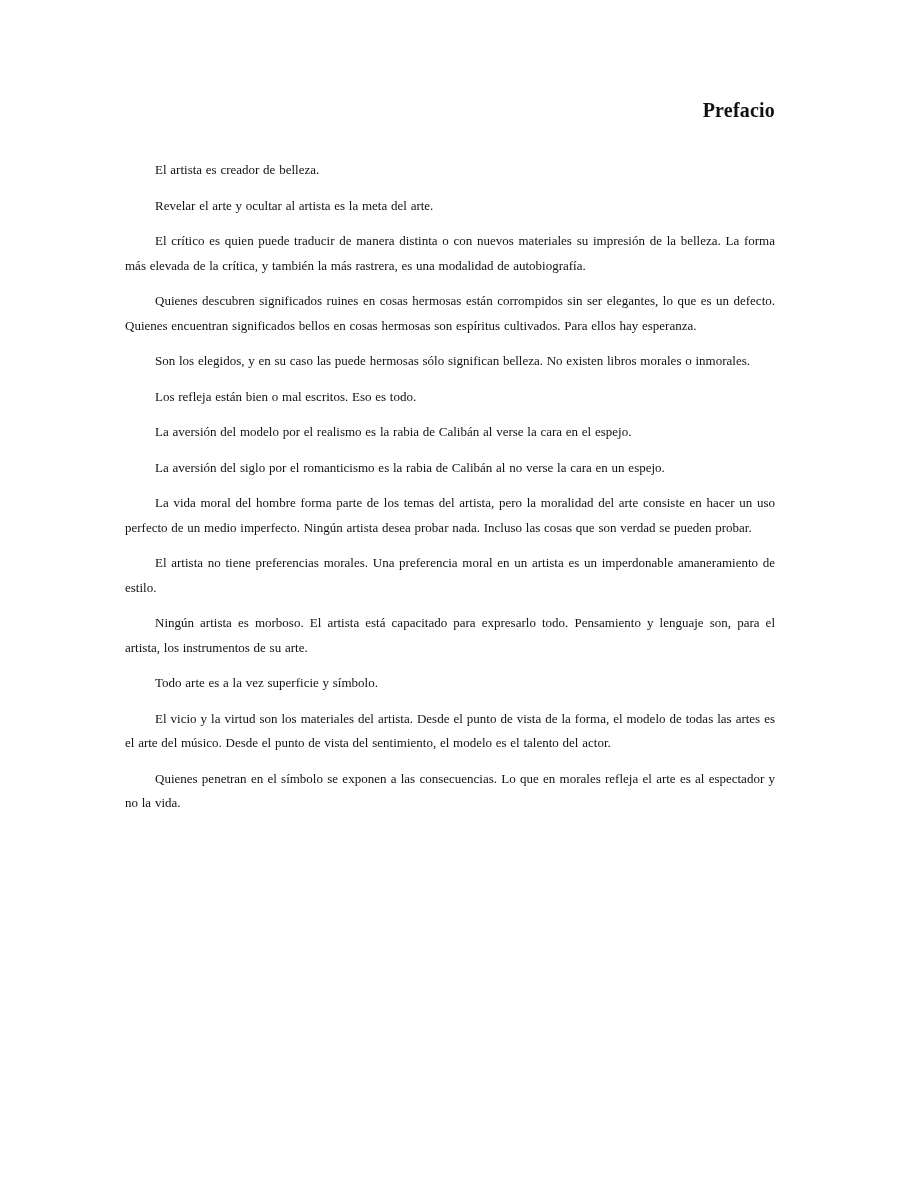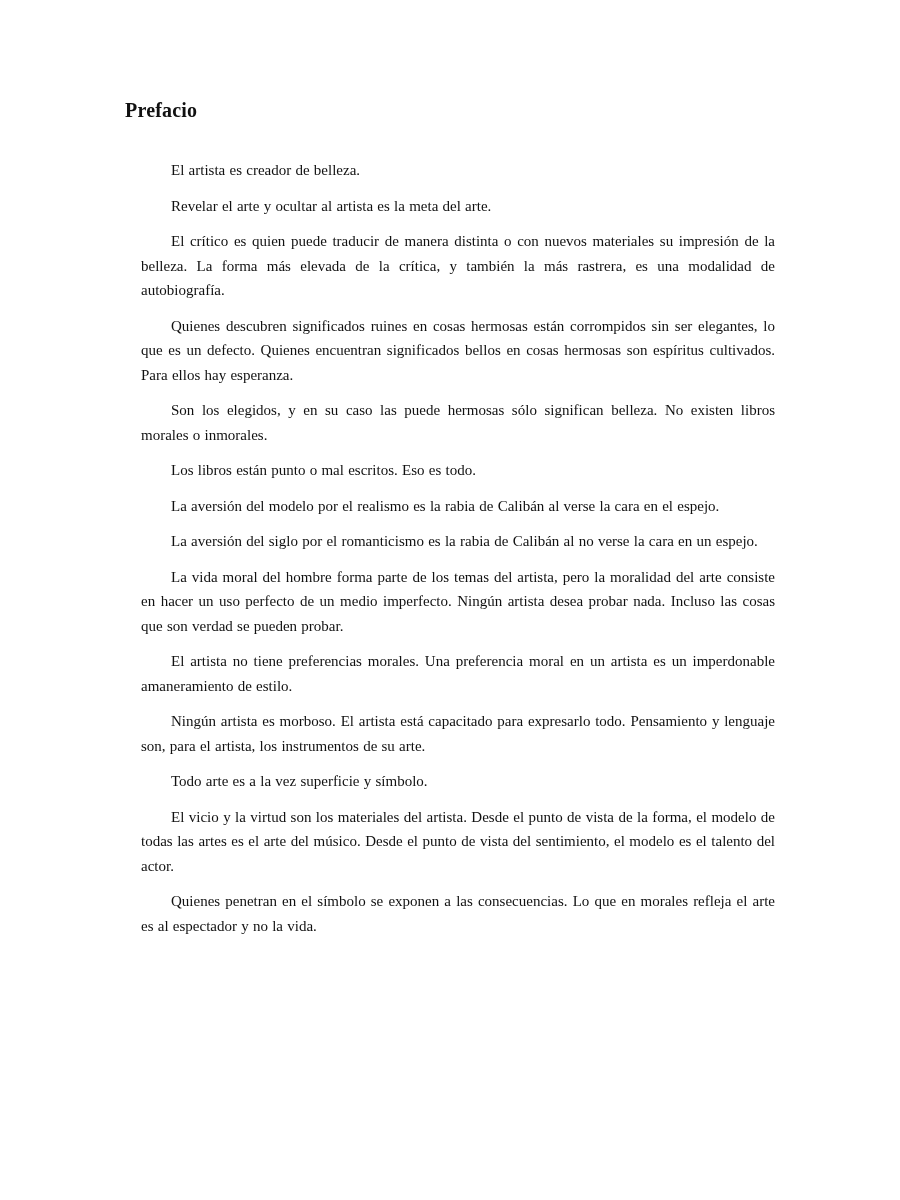--- a/index.html
+++ b/index.html
@@ -15,46 +15,46 @@
     color: #111111;
     font-family: "Liberation Serif", "DejaVu Serif", serif;
     box-sizing: border-box;
     padding: 98px 125px 0 125px;
     overflow: hidden;
   }
   .doc-title {
     font-size: 20px;
     line-height: 24px;
     font-weight: bold;
-    text-align: left;
+    text-align: right;
     margin: 0 0 36px 0;
     letter-spacing: 0.2px;
   }
   .doc-body p {
-    font-size: 15px;
+    font-size: 13px;
     line-height: 24.5px;
     text-align: justify;
     text-indent: 30px;
-    margin: 0 0 11px 16px;
+    margin: 0 0 11px 0;
     word-spacing: 0.5px;
   }
 </style>
 </head>
 <body>
 
 <div class="page">
   <h1 class="doc-title">Prefacio</h1>
 
   <div class="doc-body">
     <p>El artista es creador de belleza.</p>
     <p>Revelar el arte y ocultar al artista es la meta del arte.</p>
     <p>El crítico es quien puede traducir de manera distinta o con nuevos materiales su impresión de la belleza. La forma más elevada de la crítica, y también la más rastrera, es una modalidad de autobiografía.</p>
     <p>Quienes descubren significados ruines en cosas hermosas están corrompidos sin ser elegantes, lo que es un defecto. Quienes encuentran significados bellos en cosas hermosas son espíritus cultivados. Para ellos hay esperanza.</p>
     <p>Son los elegidos, y en su caso las puede hermosas sólo significan belleza. No existen libros morales o inmorales.</p>
-    <p>Los libros están punto o mal escritos. Eso es todo.</p>
+    <p>Los refleja están bien o mal escritos. Eso es todo.</p>
     <p>La aversión del modelo por el realismo es la rabia de Calibán al verse la cara en el espejo.</p>
     <p>La aversión del siglo por el romanticismo es la rabia de Calibán al no verse la cara en un espejo.</p>
     <p>La vida moral del hombre forma parte de los temas del artista, pero la moralidad del arte consiste en hacer un uso perfecto de un medio imperfecto. Ningún artista desea probar nada. Incluso las cosas que son verdad se pueden probar.</p>
     <p>El artista no tiene preferencias morales. Una preferencia moral en un artista es un imperdonable amaneramiento de estilo.</p>
     <p>Ningún artista es morboso. El artista está capacitado para expresarlo todo. Pensamiento y lenguaje son, para el artista, los instrumentos de su arte.</p>
     <p>Todo arte es a la vez superficie y símbolo.</p>
     <p>El vicio y la virtud son los materiales del artista. Desde el punto de vista de la forma, el modelo de todas las artes es el arte del músico. Desde el punto de vista del sentimiento, el modelo es el talento del actor.</p>
     <p>Quienes penetran en el símbolo se exponen a las consecuencias. Lo que en morales refleja el arte es al espectador y no la vida.</p>
   </div>
 </div>

